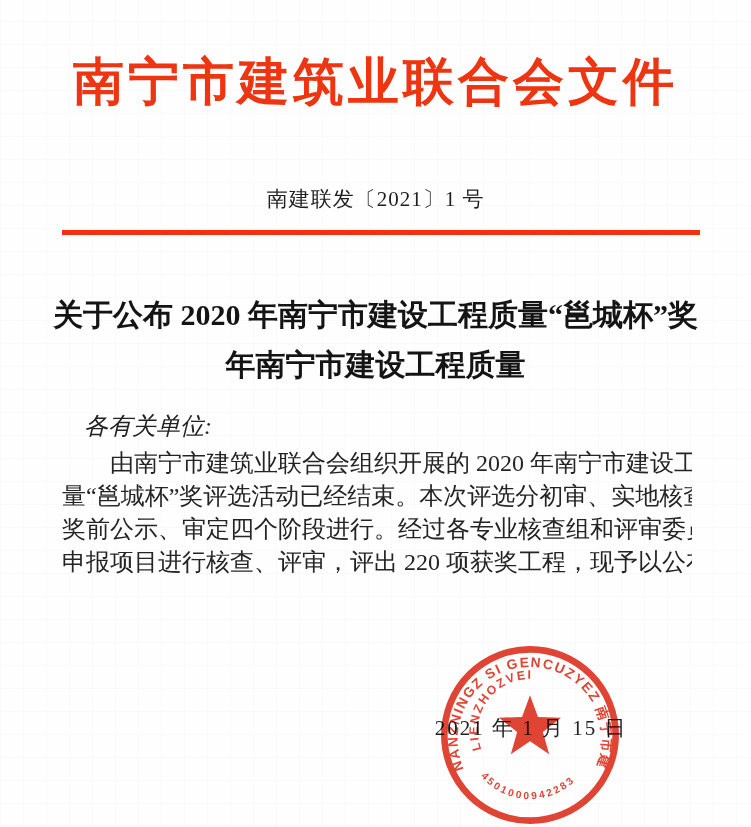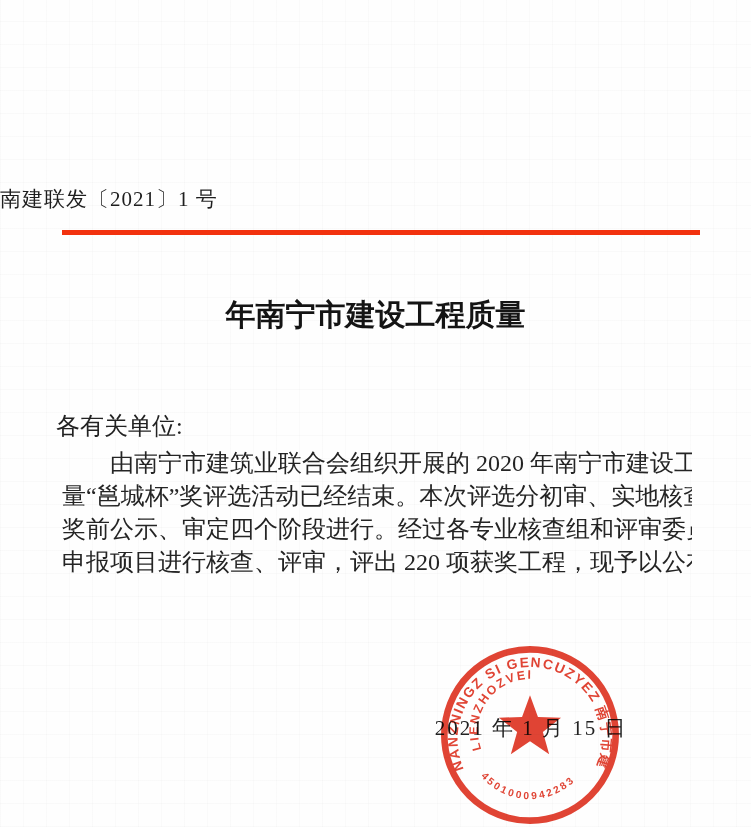--- a/index.html
+++ b/index.html
@@ -18,41 +18,42 @@
   .header-title{
     position:absolute;left:0;top:48px;width:100%;
     text-align:center;
     font-size:51px;font-weight:bold;
     letter-spacing:4px;
     color:#ee3511;
     white-space:nowrap;
   }
   .doc-number{
     position:absolute;left:0;top:185px;width:100%;
-    text-align:left;
+    text-align:center;
     font-size:21px;
     color:#1e1e1e;
     letter-spacing:1px;
   }
   .red-rule{
     position:absolute;left:62px;top:230px;
     width:638px;height:5px;
     background:#f2320f;
   }
   .main-title{
     position:absolute;left:40px;top:290px;width:671px;
     text-align:center;
     font-size:30px;font-weight:bold;
     line-height:50px;
     color:#141414;
   }
   .salutation{
-    position:absolute;left:56px;top:410px;
+    position:absolute;left:84px;top:410px;
     font-size:24px;
     color:#222;
+    font-style:italic;
   }
   .body-block{
     position:absolute;left:62px;top:447px;width:630px;
     font-size:24px;
     color:#242424;
   }
   .body-line{
     height:33px;line-height:33px;
     white-space:nowrap;
     text-align:justify;
@@ -86,26 +87,28 @@
     font-family:"Liberation Sans","DejaVu Sans",sans-serif;
     font-weight:bold;
     fill:#dd2a18;
   }
 </style>
 </head>
 <body>
 
 <div class="page">
 
+  <div class="header-title">南宁市建筑业联合会文件</div>
 
   <div class="doc-number">南建联发〔2021〕1 号</div>
 
   <div class="red-rule"></div>
 
   <div class="main-title">
+    <div>关于公布 2020 年南宁市建设工程质量“邕城杯”奖</div>
     <div>年南宁市建设工程质量</div>
   </div>
 
   <div class="salutation">各有关单位:</div>
 
   <div class="body-block">
     <div class="body-line indent">由南宁市建筑业联合会组织开展的 2020 年南宁市建设工程质</div>
     <div class="body-line">量“邕城杯”奖评选活动已经结束。本次评选分初审、实地核查、</div>
     <div class="body-line">奖前公示、审定四个阶段进行。经过各专业核查组和评审委员会对</div>
     <div class="body-line last">申报项目进行核查、评审，评出 220 项获奖工程，现予以公布。</div>

